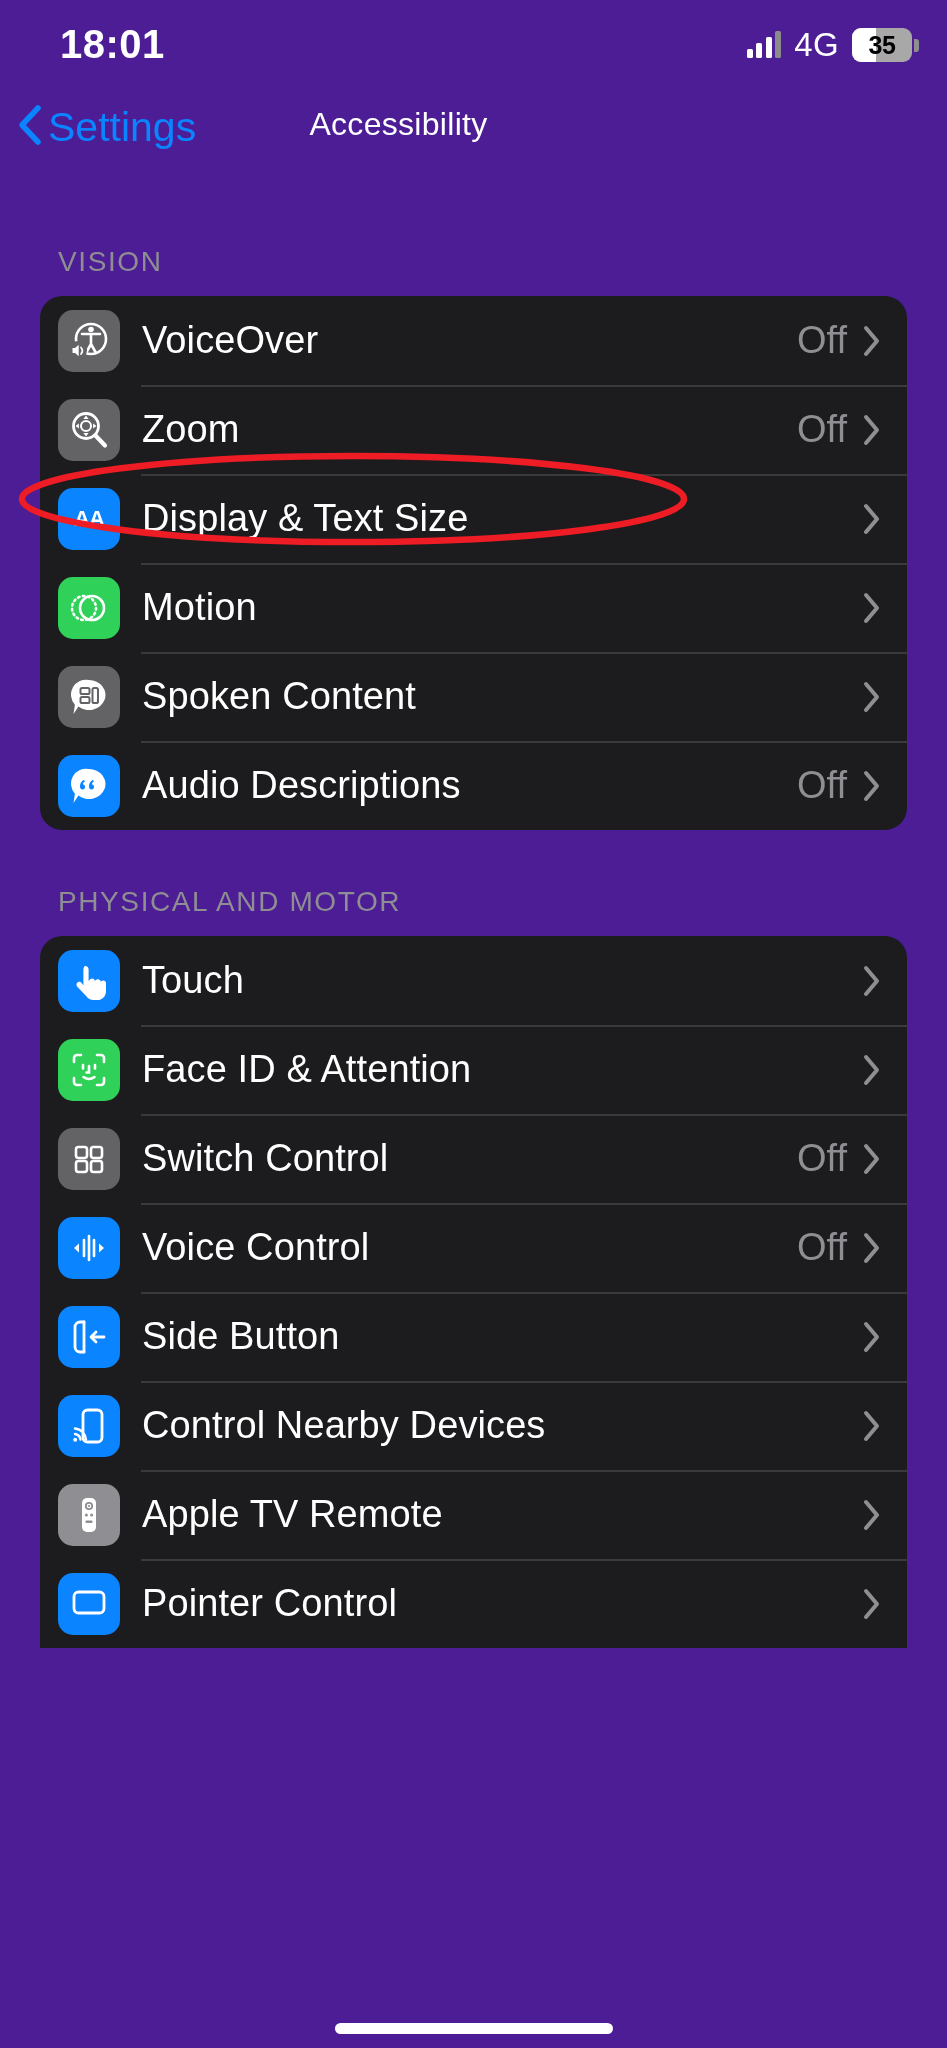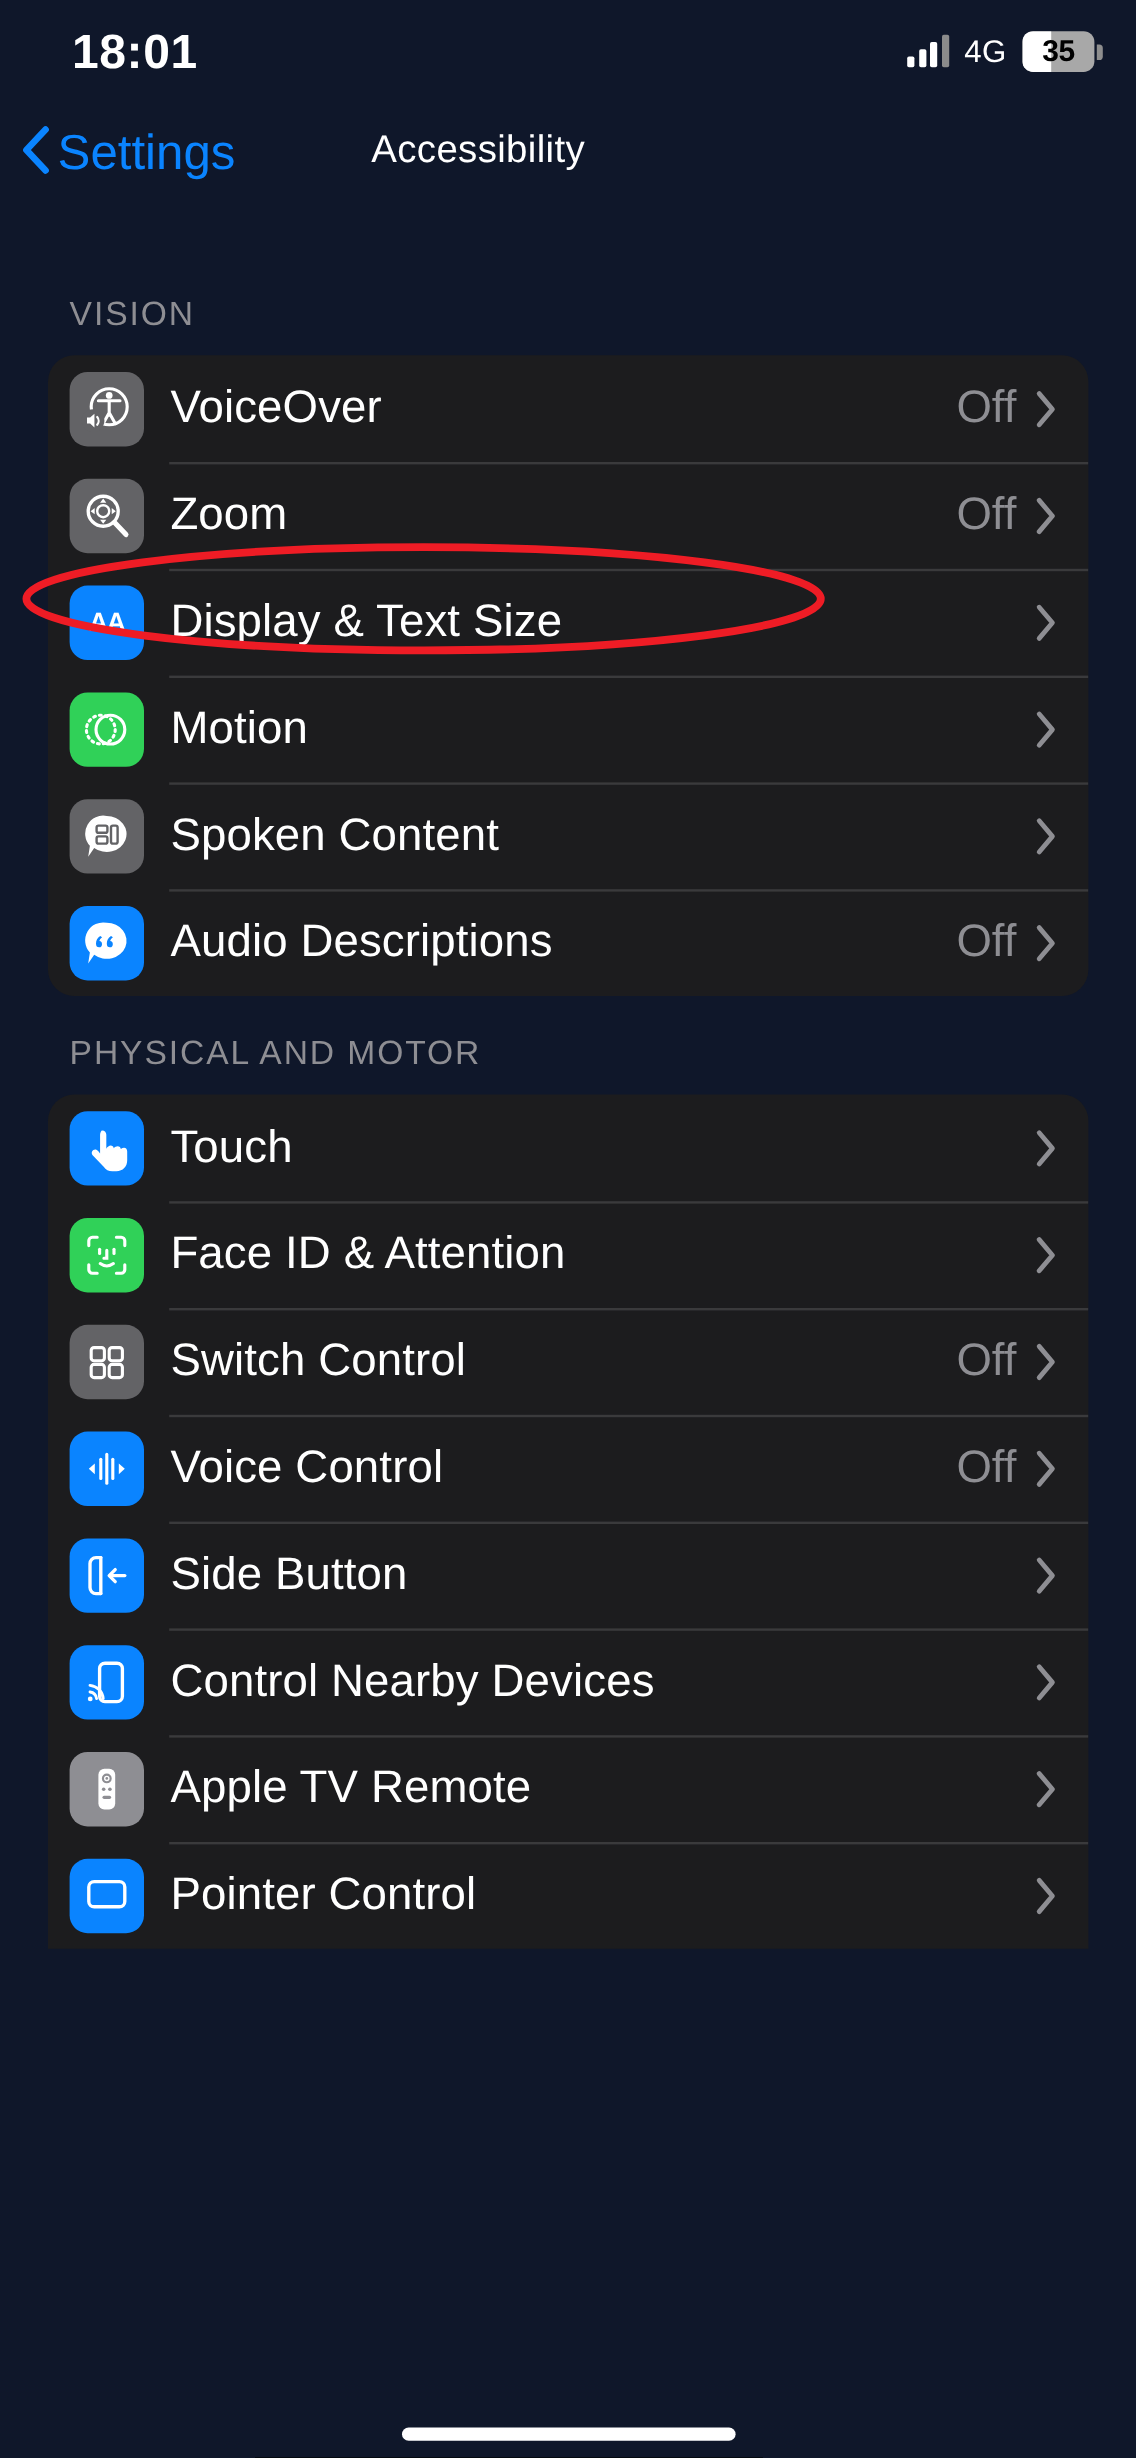--- a/index.html
+++ b/index.html
@@ -2,41 +2,41 @@
 <html><head>
 <meta charset="utf-8">
 <style>
   * { margin:0; padding:0; box-sizing:border-box; }
   html, body {
     width:947px; height:2048px;
     background:#000;
     font-family:"Liberation Sans", sans-serif;
     overflow:hidden;
   }
-  #phone { position:relative; width:947px; height:2048px; background:#0f172a; }
+  #phone { position:relative; width:947px; height:2048px; background:#4c1d95; }
 
   
   .statusbar{
     position:absolute; top:0; left:0; width:947px; height:92px;
   }
   .sb-time{
     position:absolute; left:60px; top:22px;
     color:#fff; font-size:40px; font-weight:bold; letter-spacing:0.5px;
   }
   .sb-right{
     position:absolute; right:28px; top:26px;
     display:flex; align-items:center; gap:13px;
   }
   .sig{ display:flex; align-items:flex-end; gap:3.5px; height:26px; }
   .sig i{ display:block; width:6px; background:#fff; border-radius:1.5px; }
   .sig i:nth-child(1){ height:9px; }
   .sig i:nth-child(2){ height:15px; }
   .sig i:nth-child(3){ height:21px; }
   .sig i:nth-child(4){ height:27px; background:#8b8b8b; }
-  .sb-net{ color:#fff; font-size:26px; font-weight:500; letter-spacing:0.4px; }
+  .sb-net{ color:#fff; font-size:33px; font-weight:500; letter-spacing:0.4px; }
   .batt{ position:relative; display:flex; align-items:center; }
   .batt-body{
     position:relative; width:60px; height:34px; border-radius:9px;
     background:#a8a8a8; overflow:hidden;
   }
   .batt-fill{
     position:absolute; left:0; top:0; bottom:0; width:40%;
     background:#ffffff;
   }
   .batt-num{
@@ -61,21 +61,21 @@
     position:absolute; left:0; top:10px; width:797px; text-align:center;
     color:#fff; font-size:32px; font-weight:normal; letter-spacing:0.3px;
   }
 
   
   .content{ position:absolute; top:174px; left:0; width:947px; }
   .section-header{
     color:#8e8e93; font-size:28px; letter-spacing:1.6px;
     padding:72px 0 18px 58px; text-transform:uppercase;
   }
-  .section-header.tight{ padding-top:32px; }
+  .section-header.tight{ padding-top:56px; }
   .card{
     margin:0 40px; background:#1c1c1e; border-radius:22px; overflow:hidden;
   }
   .card.clipped{ border-radius:22px 22px 0 0; }
   .row{
     position:relative; display:flex; align-items:center;
     height:89px; padding-left:18px; cursor:pointer;
   }
   .row + .row::before{
     content:""; position:absolute; left:101px; right:0; top:0; height:1.5px;

